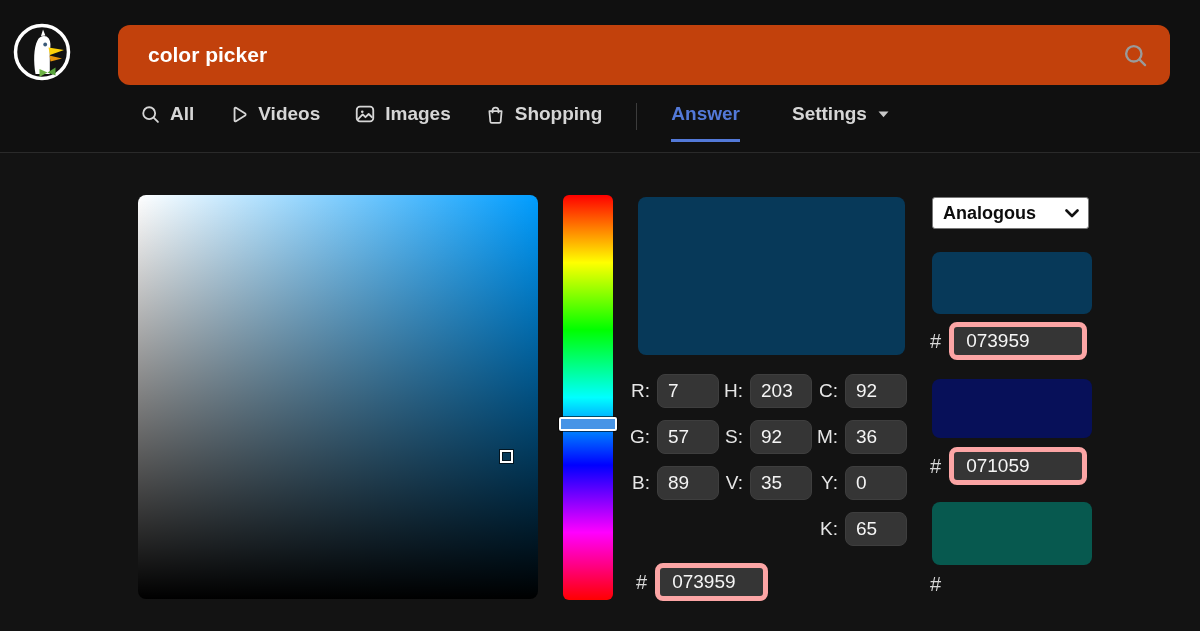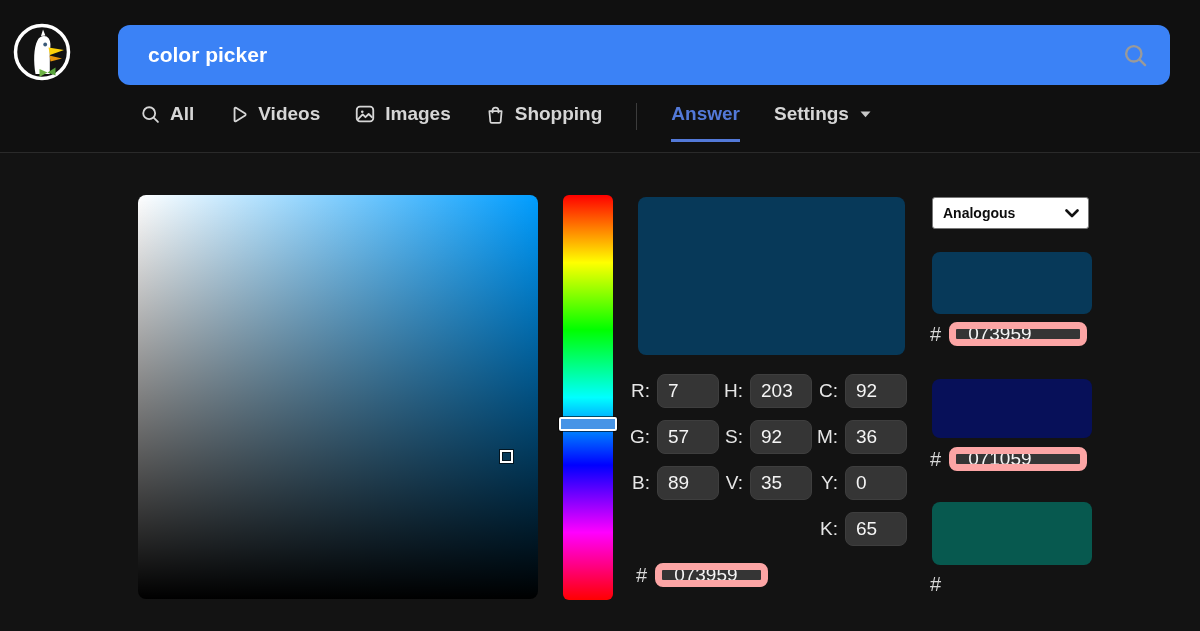--- a/index.html
+++ b/index.html
@@ -10,21 +10,21 @@
     position:relative;
     overflow:hidden;
     color:#e8e8e8;
   }
   
   .header { position:absolute; left:0; top:0; width:1200px; height:152px; background:#101010; }
   .header-divider { position:absolute; left:0; top:152px; width:1200px; height:1px; background:#2a2a2a; }
   .logo { position:absolute; left:12px; top:22px; width:60px; height:60px; cursor:pointer; }
   .searchbar {
     position:absolute; left:118px; top:25px; width:1052px; height:60px;
-    background:#3b82f6; border-radius:12px; display:flex; align-items:center;
+    background:#c2410c; border-radius:12px; display:flex; align-items:center;
   }
   .searchbar input {
     flex:1; background:transparent; border:none; outline:none;
     color:#ffffff; font-size:21px; font-weight:600; padding:0 0 0 30px;
     font-family:inherit;
   }
   .search-icon-btn { width:70px; height:60px; display:flex; align-items:center; justify-content:center; cursor:pointer; background:none; border:none; }
 
   
   .tabs {
@@ -32,21 +32,21 @@
     display:flex; align-items:stretch; gap:34px;
   }
   .tab {
     display:flex; align-items:center; gap:9px;
     color:#d6d6d6; font-size:19px; font-weight:600; cursor:pointer;
     border-bottom:3px solid transparent; padding-bottom:2px;
   }
   .tab svg { display:block; }
   .tab-divider { width:1px; background:#3c3c3c; align-self:center; height:27px; }
   .tab-answer { color:#5379d8; border-bottom-color:#5379d8;text-align:center; }
-  .tab-settings { }
+  .tab-settings { margin-left:18px; }
   .caret-down { margin-left:2px; }
 
   
   .sat-square {
     position:absolute; left:138px; top:195px; width:400px; height:404px; border-radius:8px;
     background:
       linear-gradient(to top, #000000, rgba(0,0,0,0)),
       linear-gradient(to right, #ffffff, #009dff);
     cursor:crosshair;
   }
@@ -80,31 +80,31 @@
   .num-input {
     width:62px; height:34px; background:#353535; border:1px solid #3e3e3e; border-radius:8px;
     color:#f5f5f5; font-size:19px; padding:0 10px; font-family:inherit; outline:none;
   }
 
   
   .hex-row { position:absolute; display:flex; align-items:center; }
   .hex-mid { left:636px; top:563px; }
   .hex-prefix { font-size:20px; color:#d8d8d8; margin-right:8px; }
   .hex-input {
-    height:24px; background:#353535; border:7px solid #fca5a5; border-radius:8px;
+    height:38px; background:#353535; border:5px solid #fca5a5; border-radius:8px;
     color:#f5f5f5; font-size:19px; padding:0 12px; font-family:inherit; outline:none;
   }
   .hex-mid .hex-input { width:113px; }
 
   
   .mode-select {
     position:absolute; left:932px; top:197px; width:157px; height:32px;
     background:#ffffff; color:#0d0d0d; border:1px solid #777; border-radius:3px;
     display:flex; align-items:center; justify-content:space-between;
-    padding:0 9px 0 10px; font-size:14px; font-weight:600; cursor:pointer;
+    padding:0 9px 0 10px; font-size:18px; font-weight:600; cursor:pointer;
   }
   .palette-swatch { position:absolute; left:932px; width:160px; border-radius:8px; }
   .sw-0 { top:252px; height:62px; }
   .sw-1 { top:379px; height:59px; }
   .sw-2 { top:502px; height:63px; }
   .hex-r0 { left:930px; top:322px; }
   .hex-r1 { left:930px; top:447px; }
   .hex-r2 { left:930px; top:573px; }
   .hex-row-right .hex-input { width:138px; }
 </style>

